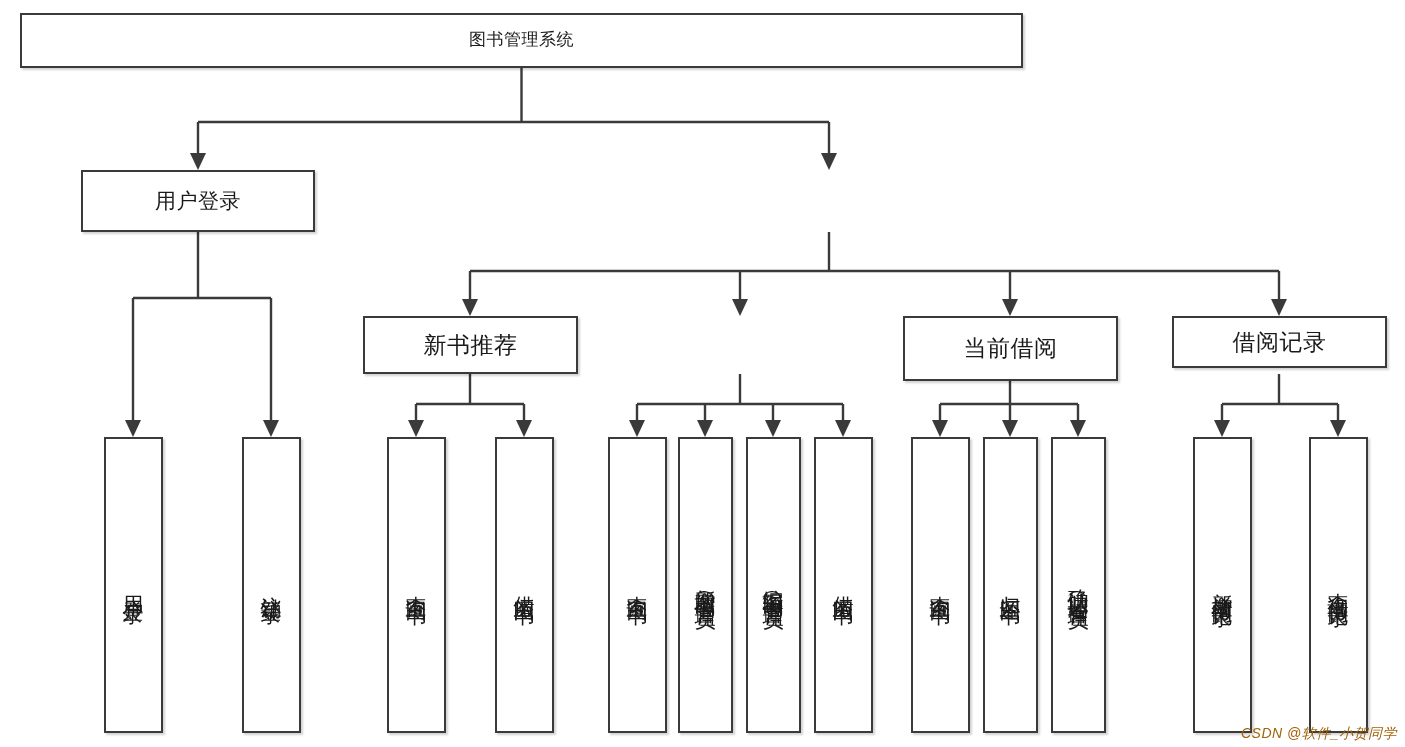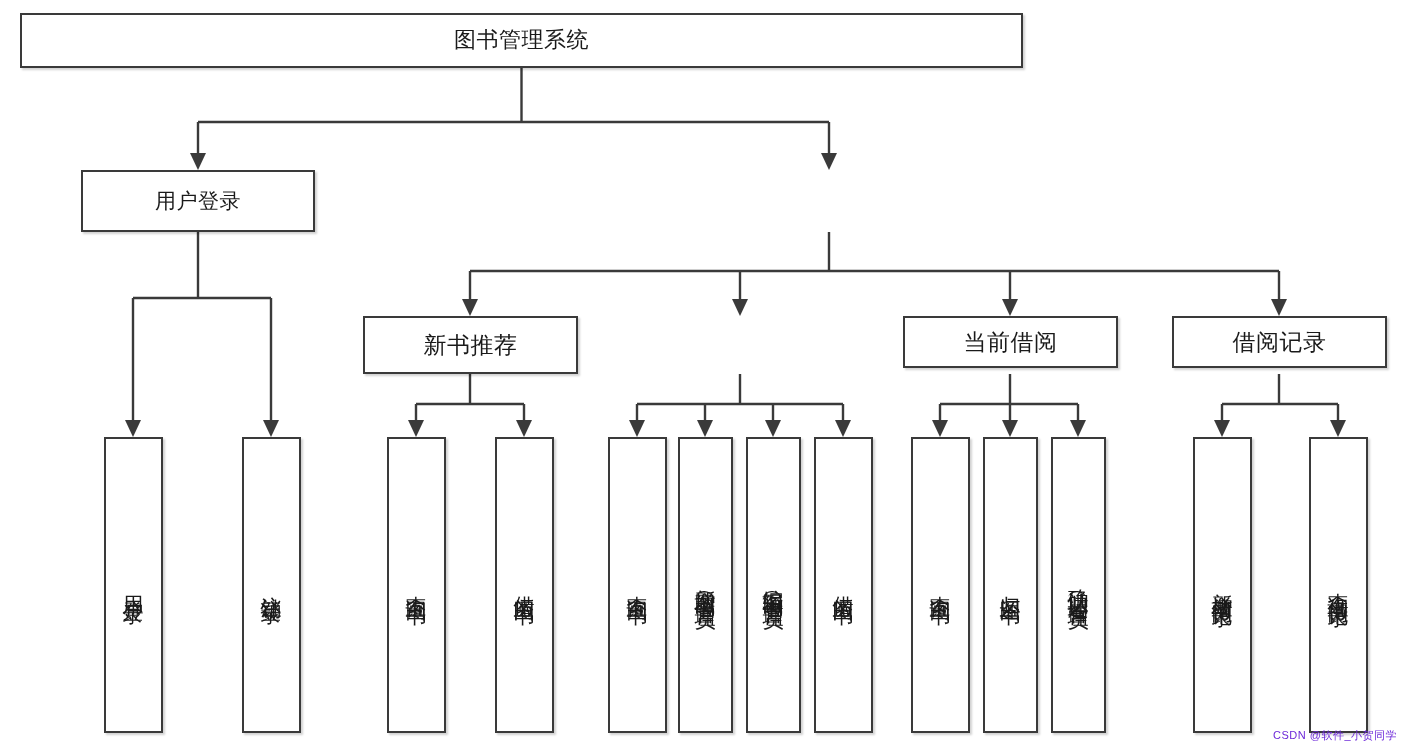--- a/index.html
+++ b/index.html
@@ -37,45 +37,46 @@
     letter-spacing: 0.5px;
     white-space: nowrap;
     text-align: center;
   }
   .node-box.vertical .node-label {
     writing-mode: vertical-rl;
     text-orientation: upright;
     letter-spacing: 3px;
     line-height: 1;
   }
-  .node-box.root .node-label { font-size: 22px; }
+  .node-box.root .node-label { font-size: 17px; }
   .node-box.level2 .node-label { font-size: 21px; }
   .node-box.level3 .node-label { font-size: 23px; }
   svg.connectors {
     position: absolute;
     left: 0; top: 0;
     width: 1405px;
     height: 747px;
     pointer-events: none;
   }
   .conn {
     stroke: #3a3a3a;
     stroke-width: 2.4;
     fill: none;
   }
   .arrowhead { fill: #3a3a3a; }
   #watermark {
     position: absolute;
     right: 8px;
     bottom: 4px;
-    font-size: 11px;
-    color: #6d28d9;
+    font-size: 14px;
+    color: #a16207;
     letter-spacing: 0.5px;
     white-space: nowrap;
     user-select: none;
+    font-style: italic;
   }
 </style>
 </head>
 <body>
 
 <div id="diagram-root">
 
   <svg class="connectors" viewBox="0 0 1405 747" xmlns="http://www.w3.org/2000/svg">
 
     <path class="conn" d="M 521.5 68 L 521.5 122"></path>
@@ -144,21 +145,21 @@
     <span class="node-label">图书管理系统</span>
   </div>
 
   <div class="node-box level2" style="left:81px; top:170px; width:234px; height:62px;">
     <span class="node-label">用户登录</span>
   </div>
 
   <div class="node-box level3" style="left:363px; top:316px; width:215px; height:58px;">
     <span class="node-label">新书推荐</span>
   </div>
-  <div class="node-box level3" style="left:903px; top:316px; width:215px; height:52px;">
+  <div class="node-box level3" style="left:903px; top:316px; width:215px; height:65px;">
     <span class="node-label">当前借阅</span>
   </div>
   <div class="node-box level3" style="left:1172px; top:316px; width:215px; height:52px;">
     <span class="node-label">借阅记录</span>
   </div>
 
   <div class="node-box vertical" style="left:104px; top:437px; width:59px; height:296px;">
     <span class="node-label">用户登录</span>
   </div>
   <div class="node-box vertical" style="left:242px; top:437px; width:59px; height:296px;">

